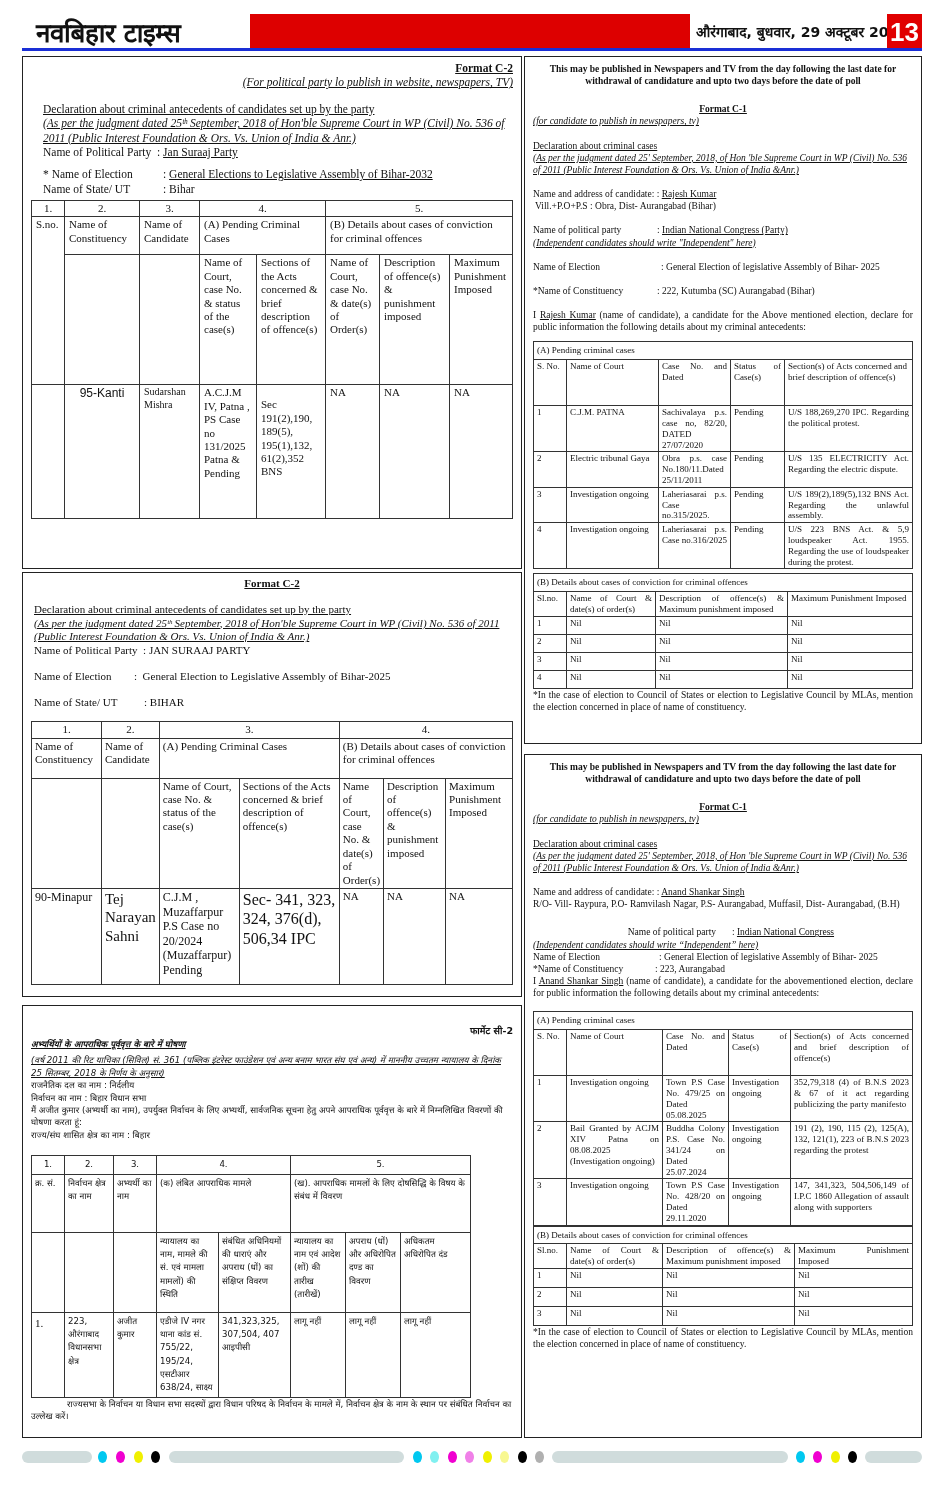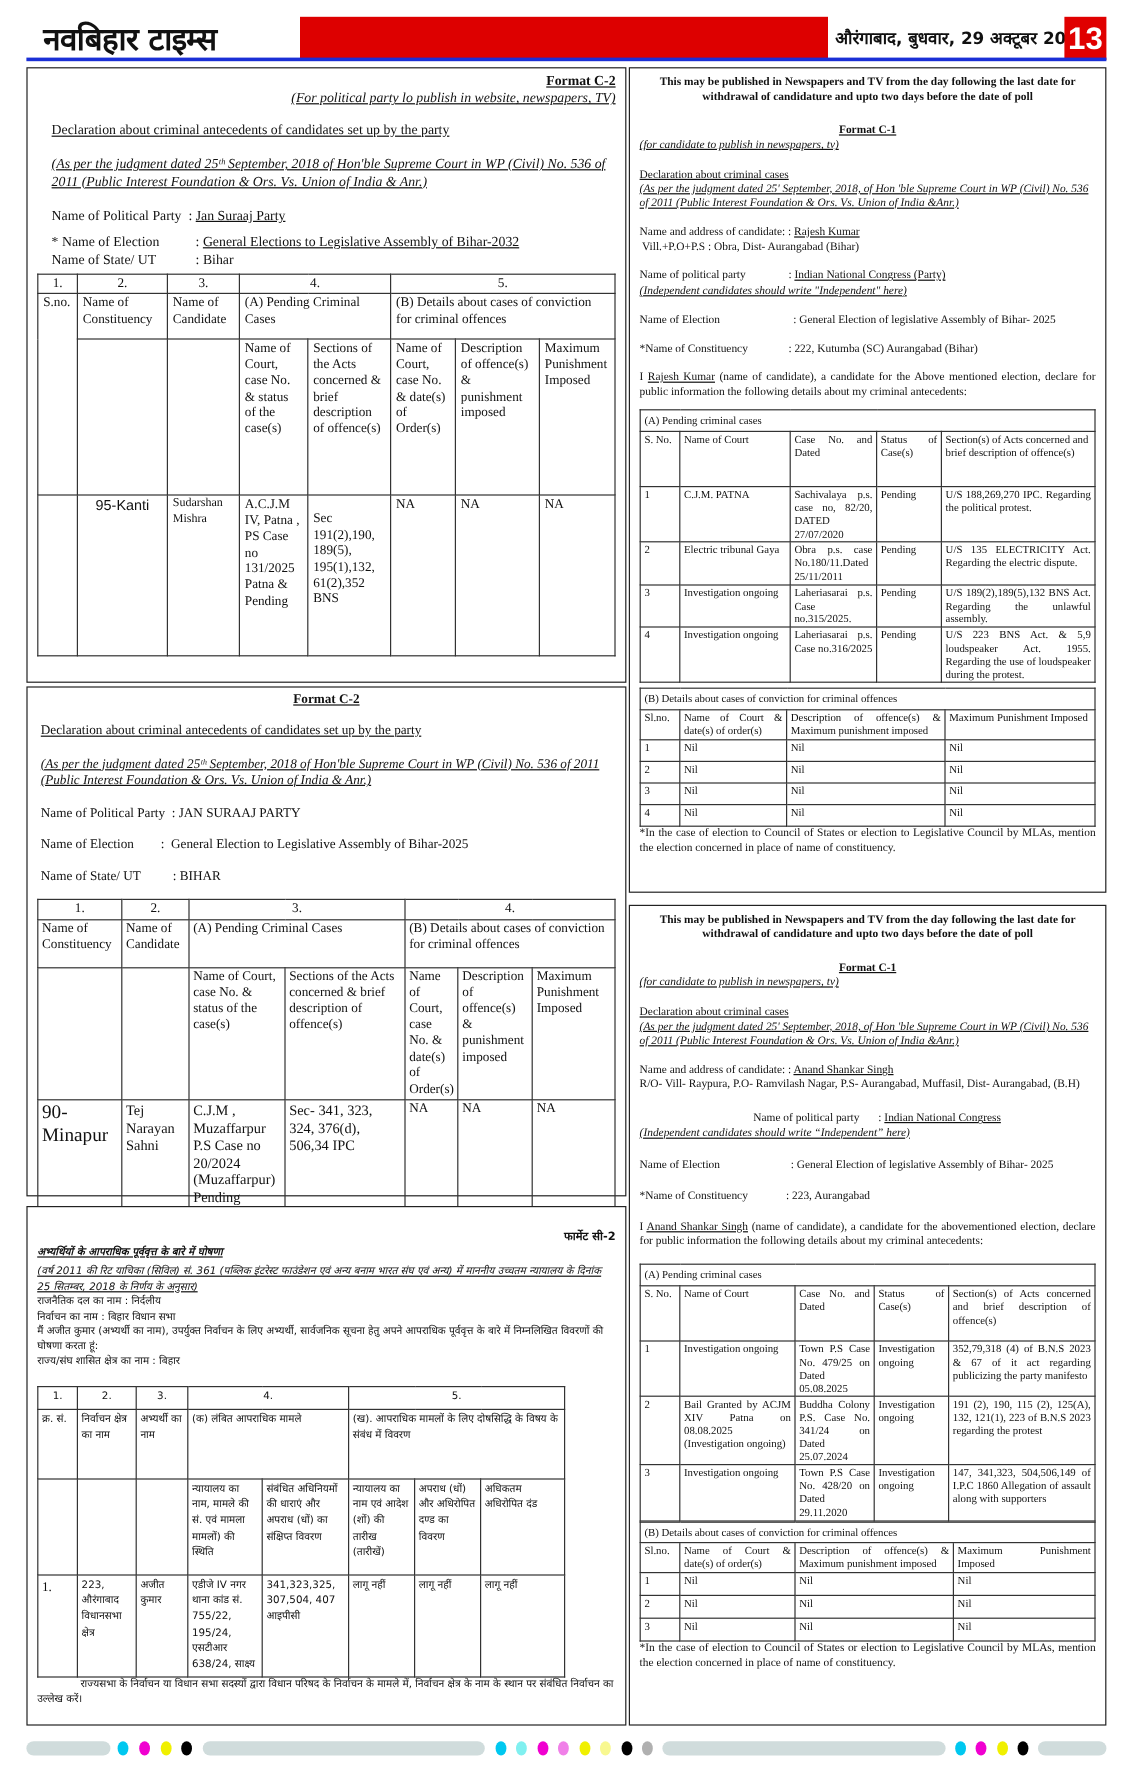--- a/index.html
+++ b/index.html
@@ -45,21 +45,21 @@
   #box4 { left: 524px; top: 56px; width: 398px; height: 688px; padding: 6px 8px; font-size: 9.5px; line-height: 1.28; }
   #box4 table, #box5 table { font-size: 9px; }
   #box4 td, #box5 td { padding: 1px 3px; line-height: 1.2; }
 
   
   #box5 { left: 524px; top: 754px; width: 398px; height: 684px; padding: 6px 8px; font-size: 9.5px; line-height: 1.28; }
 
   .gap4 { margin-top: 4px; }
   .gap8 { margin-top: 8px; }
   .gap12 { margin-top: 12px; }
-  .gap14 { margin-top: 14px; }
+  .gap14 { }
   .gap16 { margin-top: 16px; text-align: center; }
   .label-col { display: inline-block; }
 
   
   .colorbar { position: absolute; left: 22px; top: 1451px; width: 900px; height: 12px; }
   .cb-seg { position: absolute; top: 0; height: 12px; border-radius: 6px; background: #d0dcdc; }
   .cb-dot { position: absolute; top: 0; width: 9px; height: 12px; border-radius: 50%; }
 </style>
 </head>
 <body>
@@ -155,24 +155,24 @@
     <tr style="height:88px">
       <td></td>
       <td></td>
       <td style="width:80px">Name of Court, case No. &amp; status of the case(s)</td>
       <td style="width:100px">Sections of the Acts concerned &amp; brief description of offence(s)</td>
       <td style="width:44px">Name of Court, case No. &amp; date(s) of Order(s)</td>
       <td style="width:62px">Description of offence(s) &amp; punishment imposed</td>
       <td>Maximum Punishment Imposed</td>
     </tr>
     <tr style="height:96px">
-      <td style="font-size:16px">90-Minapur</td>
-      <td style="font-size:12px">Tej Narayan Sahni</td>
+      <td style="font-size:12px">90-Minapur</td>
+      <td style="font-size:15px">Tej Narayan Sahni</td>
       <td style="font-size:12px">C.J.M , Muzaffarpur P.S Case no 20/2024 (Muzaffarpur) Pending</td>
-      <td style="font-size:12px">Sec- 341, 323, 324, 376(d), 506,34 IPC</td>
+      <td style="font-size:16px">Sec- 341, 323, 324, 376(d), 506,34 IPC</td>
       <td>NA</td>
       <td>NA</td>
       <td>NA</td>
     </tr>
   </tbody>
     </table>
 </div>
 
 <div class="box" id="box3">
   <div class="right b gap12" style="font-size:9.5px">फार्मेट सी-2</div>

